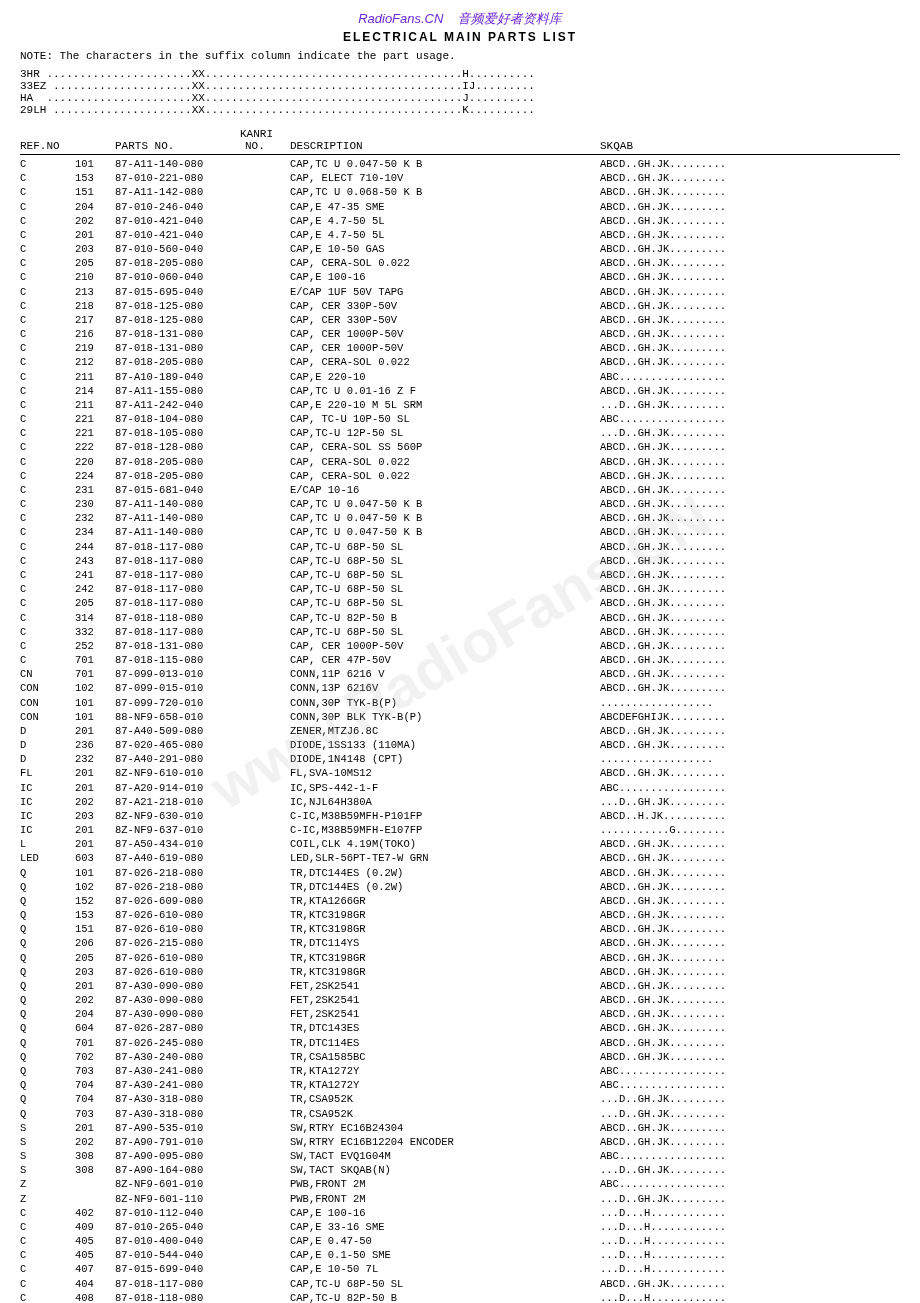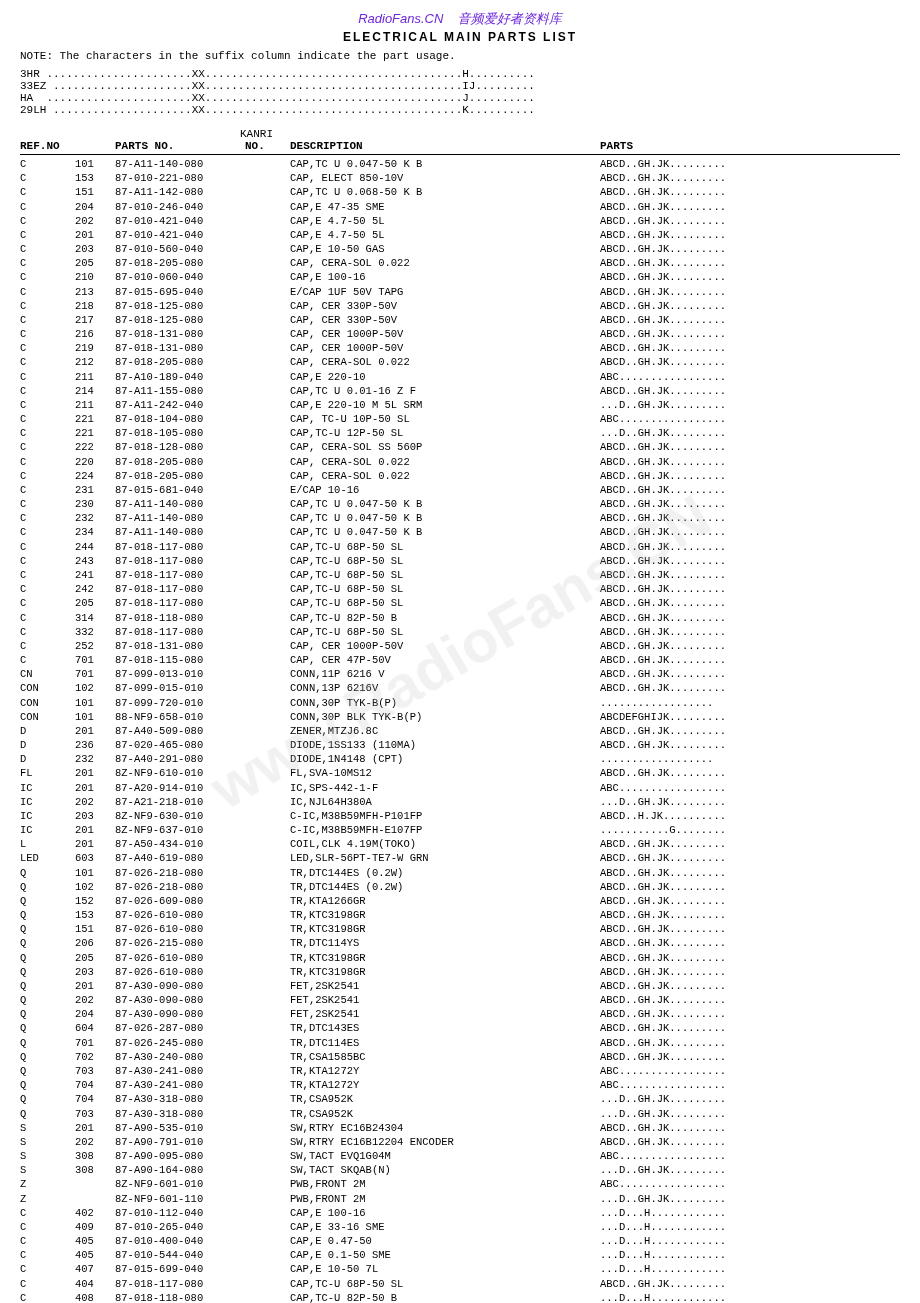--- a/index.html
+++ b/index.html
@@ -38,21 +38,21 @@
       font-size: 11px;
       white-space: pre;
     }
     .kanri-label {
       margin-left: 220px;
       font-size: 11px;
       margin-bottom: 0px;
     }
     .table-header {
       display: flex;
-      font-weight: bold;
+      font-weight: normal;
       font-size: 11px;
       border-bottom: 1px solid #000;
       margin-bottom: 2px;
       padding-bottom: 2px;
     }
     .col-ref { width: 55px; }
     .col-no { width: 40px; }
     .col-parts { width: 130px; }
     .col-kanri { width: 45px; }
     .col-desc { width: 310px; }
@@ -100,38 +100,38 @@
 <div class="kanri-label">
   <span>KANRI</span>
 </div>
 
 <div class="table-header">
   <span class="col-ref">REF.NO</span>
   <span class="col-no"></span>
   <span class="col-parts">PARTS NO.</span>
   <span class="col-kanri">NO.</span>
   <span class="col-desc">DESCRIPTION</span>
-  <span class="col-suffix">PARTS</span>
+  <span class="col-suffix">SKQAB</span>
 </div>
 
 <div id="table-body">
     <div class="data-row">
     <span class="col-ref">C</span>
     <span class="col-no">101</span>
     <span class="col-parts">87-A11-140-080</span>
     <span class="col-kanri"></span>
     <span class="col-desc">CAP,TC U 0.047-50 K B</span>
     <span class="col-suffix">ABCD..GH.JK.........</span>
   </div>
     <div class="data-row">
     <span class="col-ref">C</span>
     <span class="col-no">153</span>
     <span class="col-parts">87-010-221-080</span>
     <span class="col-kanri"></span>
-    <span class="col-desc">CAP, ELECT 850-10V</span>
+    <span class="col-desc">CAP, ELECT 710-10V</span>
     <span class="col-suffix">ABCD..GH.JK.........</span>
   </div>
     <div class="data-row">
     <span class="col-ref">C</span>
     <span class="col-no">151</span>
     <span class="col-parts">87-A11-142-080</span>
     <span class="col-kanri"></span>
     <span class="col-desc">CAP,TC U 0.068-50 K B</span>
     <span class="col-suffix">ABCD..GH.JK.........</span>
   </div>

